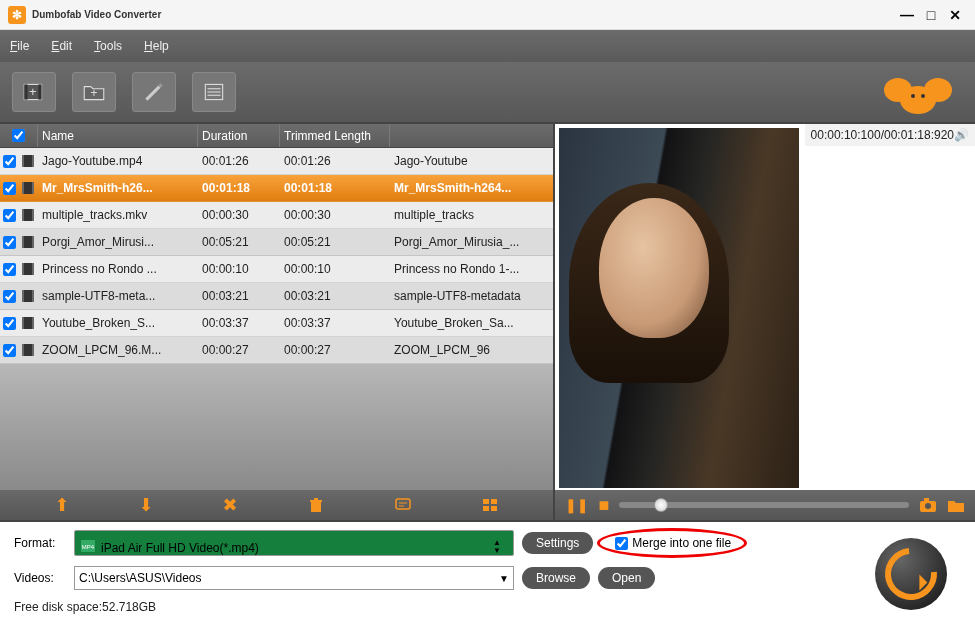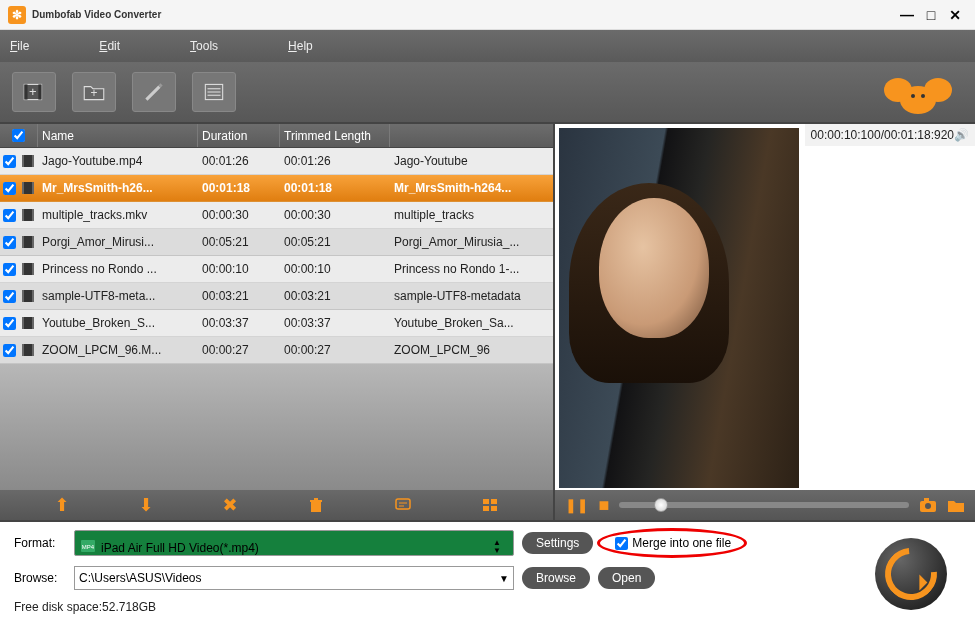--- a/index.html
+++ b/index.html
@@ -3,21 +3,21 @@
 <meta charset="utf-8">
 <style>
 * { box-sizing: border-box; margin: 0; padding: 0; font-family: Tahoma, Arial, sans-serif; }
 html, body { width: 975px; height: 619px; overflow: hidden; background: #fff; }
 
 .titlebar { height: 30px; background: #f5f5f5; display: flex; align-items: center; padding: 0 8px; border-bottom: 1px solid #ddd; }
 .titlebar .logo { width: 18px; height: 18px; background: #f7941e; border-radius: 3px; display: flex; align-items: center; justify-content: center; color: #fff; font-size: 12px; font-weight: bold; margin-right: 6px; }
 .titlebar .title { font-size: 10px; font-weight: bold; color: #333; flex: 1; }
 .titlebar .winbtn { width: 24px; height: 20px; display: flex; align-items: center; justify-content: center; font-size: 14px; font-weight: bold; cursor: pointer; }
 
-.menubar { height: 26px; background: linear-gradient(#6b6b6b, #5a5a5a); display: flex; align-items: center; padding: 16px 10px; gap: 48px; }
+.menubar { height: 26px; background: linear-gradient(#6b6b6b, #5a5a5a); display: flex; align-items: center; padding: 16px 10px; }
 .menubar .menu-item { color: #eee; font-size: 12px; margin-right: 22px; cursor: pointer; }
 .menubar .menu-item u { text-decoration: underline; }
 
 .toolbar { height: 62px; background: linear-gradient(#6b6b6b, #575757); display: flex; align-items: center; padding: 0 12px; position: relative; border-bottom: 2px solid #444; }
 .toolbar .tool-btn { width: 44px; height: 40px; background: #777; border: 1px solid #888; border-radius: 3px; margin-right: 16px; display: flex; align-items: center; justify-content: center; cursor: pointer; }
 .toolbar .tool-btn svg { width: 26px; height: 26px; }
 .mascot { position: absolute; right: 22px; top: 8px; width: 70px; height: 48px; }
 
 .main { display: flex; height: 366px; background: #5e5e5e; }
 
@@ -351,21 +351,21 @@
     </div>
     <button class="pill-btn">Settings</button>
     <span class="merge-wrap">
       <div class="merge-circle"></div>
       <input type="checkbox" checked="" style="">
       <span style="margin-left:4px;">Merge into one file</span>
     </span>
   </div>
 
   <div class="form-row">
-    <span class="label">Browse:</span>
+    <span class="label">Videos:</span>
     <div class="output-box">
       <input type="text" value="C:\Users\ASUS\Videos" style="">
       <span class="dd">▼</span>
     </div>
     <button class="pill-btn">Browse</button>
     <button class="pill-btn">Open</button>
   </div>
 
   <div class="free-space">Free disk space:52.718GB</div>
 

